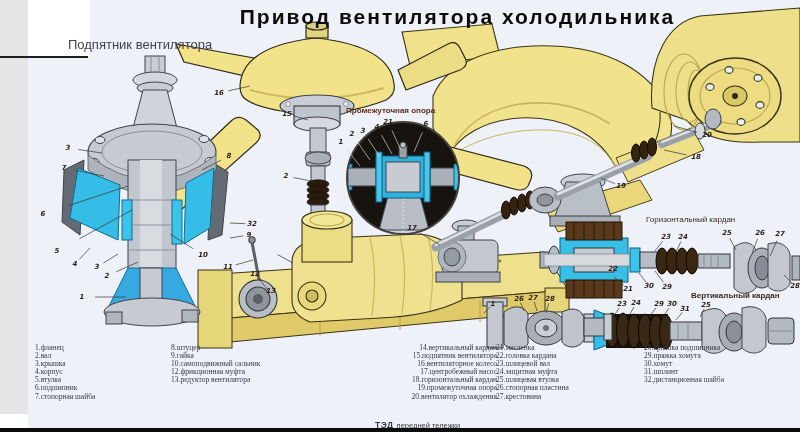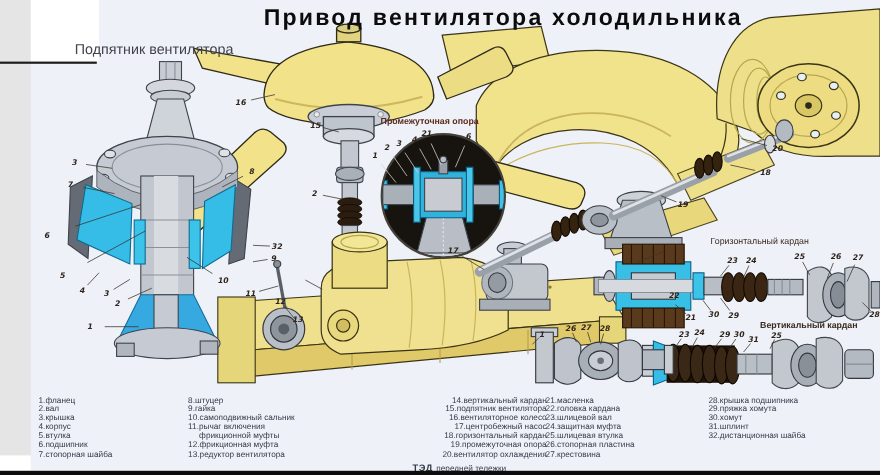--- a/index.html
+++ b/index.html
@@ -11,22 +11,22 @@
   .bottom-bar{position:absolute;left:0;top:428px;width:800px;height:4px;background:#0c0c0c;}
   .corner-sq{position:absolute;left:0;top:414px;width:28px;height:14px;background:#ffffff;}
   .title{position:absolute;left:115px;right:0;top:5px;text-align:center;
          font-size:21px;font-weight:700;letter-spacing:2px;color:var(--ink,#0c0c0c);}
   svg.art{position:absolute;left:0;top:0;}
   .lbl{position:absolute;color:#3a2a20;white-space:nowrap;}
   .lbl-podpyatnik{left:68px;top:37px;font-size:13px;font-weight:400;color:#42424e;}
   .lbl-inset{left:346px;top:106px;font-size:8px;font-weight:700;color:#5e2b1d;}
   .lbl-hcardan{left:646px;top:215px;font-size:8px;font-weight:400;}
   .lbl-vcardan{left:691px;top:291px;font-size:8px;font-weight:700;}
-  .legend-col{position:absolute;top:360px;font-size:7.5px;line-height:8.1px;
-              color:var(--legend,#333949);}
+  .legend-col{position:absolute;top:344px;font-size:7.5px;line-height:8.1px;
+              color:var(--legend,#333949);font-family:Liberation Serif, serif;}
   .legend-item{padding-left:10px;text-indent:-10px;}
   .c0{left:35px;width:125px;} .c1{left:171px;width:118px;} .c2{left:375px;width:122px;text-align:right;}
   .c3{left:496px;width:128px;} .c4{left:644px;width:150px;}
   .legend-foot{position:absolute;left:375px;top:420px;font-size:7.5px;color:var(--legend,#333949);}
   .legend-foot b{font-size:8.5px;letter-spacing:.5px;margin-right:3px;}
   .callout{position:absolute;transform:translate(-50%,-50%);
            font-family:"DejaVu Sans",sans-serif;font-style:italic;font-weight:700;
            font-size:7px;color:#2e241c;}
 </style>
 </head>
@@ -355,21 +355,20 @@
         <div class="legend-item">3.крышка</div>
         <div class="legend-item">4.корпус</div>
         <div class="legend-item">5.втулка</div>
         <div class="legend-item">6.подшипник</div>
         <div class="legend-item">7.стопорная шайба</div>
       </div>
     <div class="legend-col c1">
         <div class="legend-item">8.штуцер</div>
         <div class="legend-item">9.гайка</div>
         <div class="legend-item">10.самоподвижный сальник</div>
-        <div class="legend-item">11.рычаг включения фрикционной муфты</div>
         <div class="legend-item">12.фрикционная муфта</div>
         <div class="legend-item">13.редуктор вентилятора</div>
       </div>
     <div class="legend-col c2">
         <div class="legend-item">14.вертикальный кардан</div>
         <div class="legend-item">15.подпятник вентилятора</div>
         <div class="legend-item">16.вентиляторное колесо</div>
         <div class="legend-item">17.центробежный насос</div>
         <div class="legend-item">18.горизонтальный кардан</div>
         <div class="legend-item">19.промежуточная опора</div>

